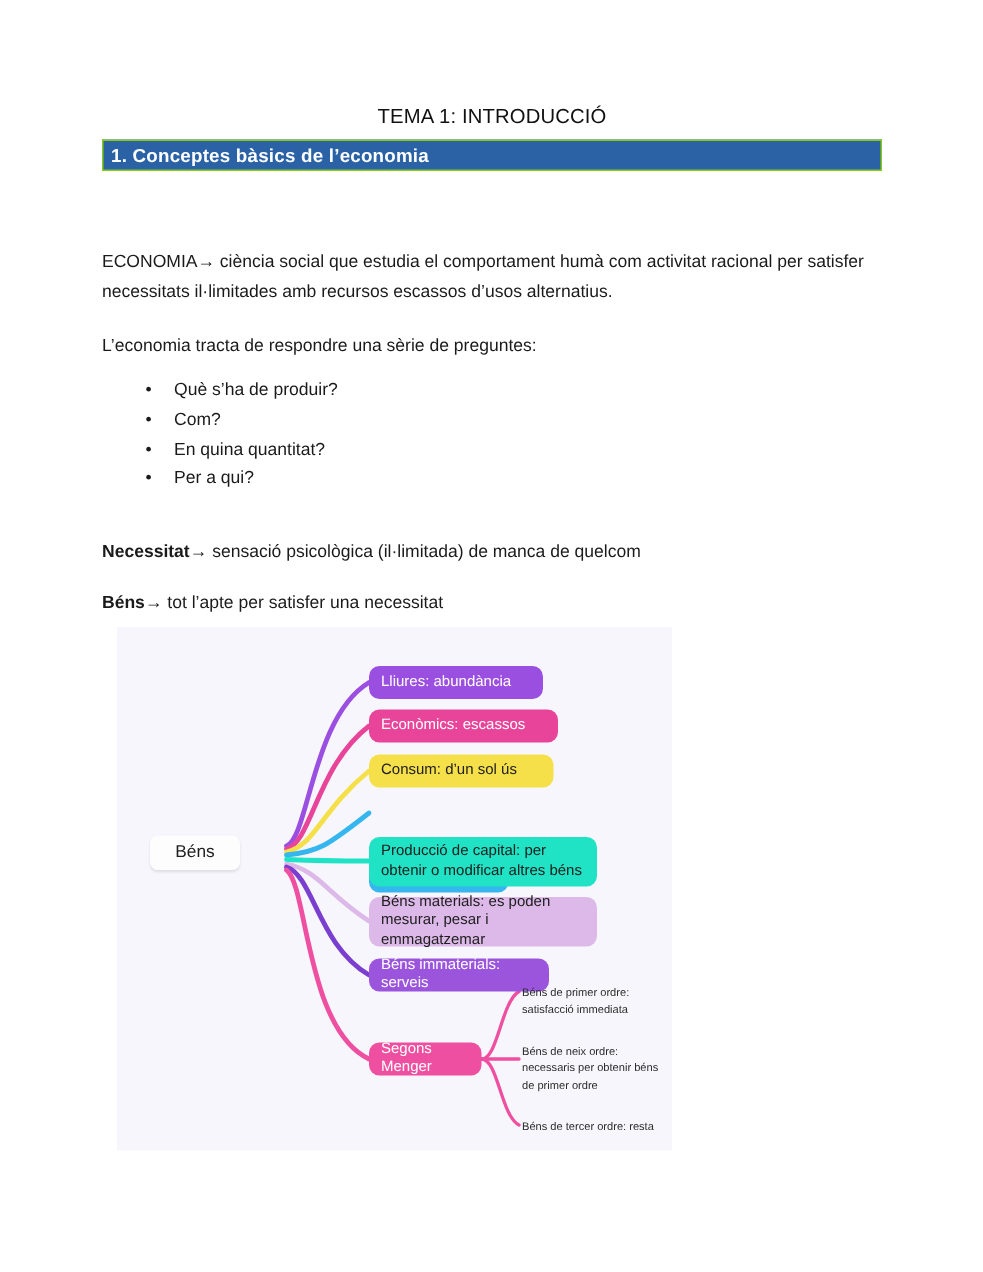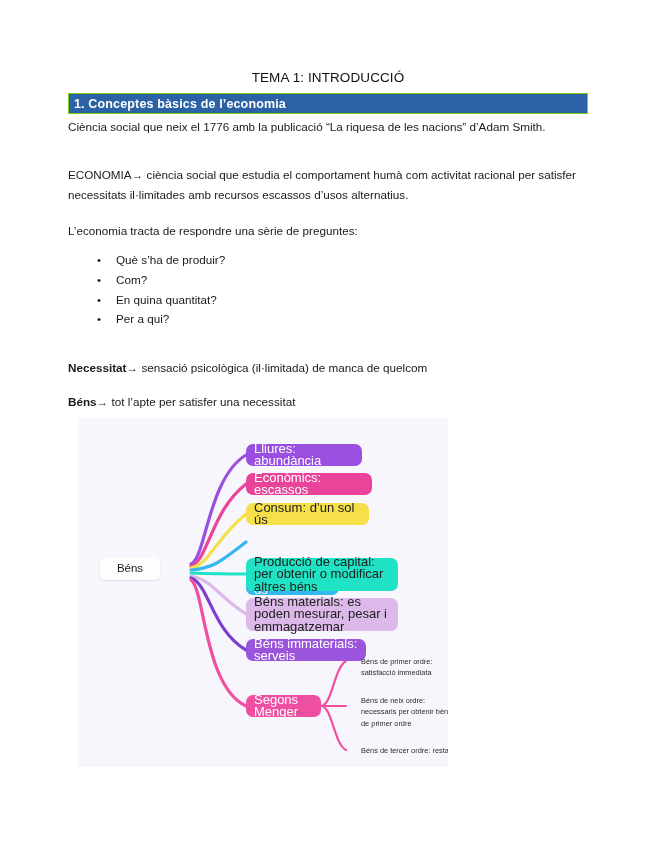--- a/index.html
+++ b/index.html
@@ -108,54 +108,52 @@
   .mm-svg {
     position: absolute;
     left: 0; top: 0;
     width: 370px;
     height: 349px;
   }
   .node {
     position: absolute;
     box-sizing: border-box;
     border-radius: 7px;
-    font-size: 13px;
+    font-size: 10px;
     line-height: 12.4px;
     padding: 4px 8px;
     display: flex;
     align-items: center;
   }
   .node-root {
     background: #fdfdfd;
     color: #202020;
     font-size: 11.5px;
     border-radius: 5px;
     box-shadow: 0 1px 2px rgba(0,0,0,0.10);
     justify-content: center;
   }
   .leaf {
     position: absolute;
     font-size: 7.4px;
     line-height: 11.4px;
     color: #2b2b2b;
-    margin-left: 13px;
   }
 </style>
 </head>
 <body>
 
 <div class="page">
 
   <div class="doc-title">TEMA 1: INTRODUCCIÓ</div>
 
   <div class="section-bar">
     <span class="section-bar-label">1. Conceptes bàsics de l’economia</span>
   </div>
 
-  <div class="para p1">Ciència social que neix el 1776 amb la publicació “La riquesa de les nacions” d’Adam Smith.</div>
   <div class="para p2">ECONOMIA→ ciència social que estudia el comportament humà com activitat racional per satisfer necessitats il·limitades amb recursos escassos d’usos alternatius.</div>
   <div class="para p3">L’economia tracta de respondre una sèrie de preguntes:</div>
 
   <ul class="bullets">
     <li><span class="dot">•</span><span>Què s’ha de produir?</span></li>
     <li><span class="dot">•</span><span>Com?</span></li>
     <li><span class="dot">•</span><span>En quina quantitat?</span></li>
     <li><span class="dot">•</span><span>Per a qui?</span></li>
   </ul>
 

